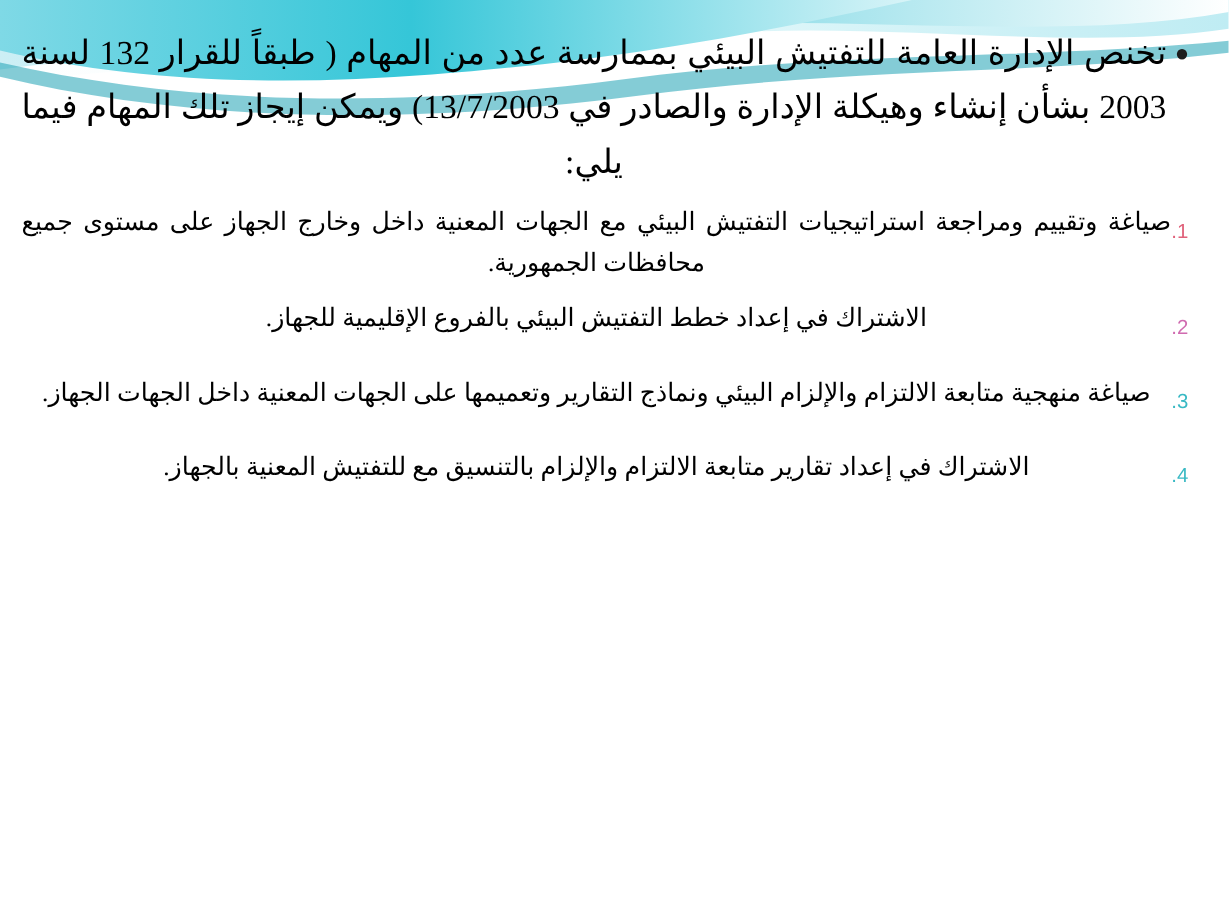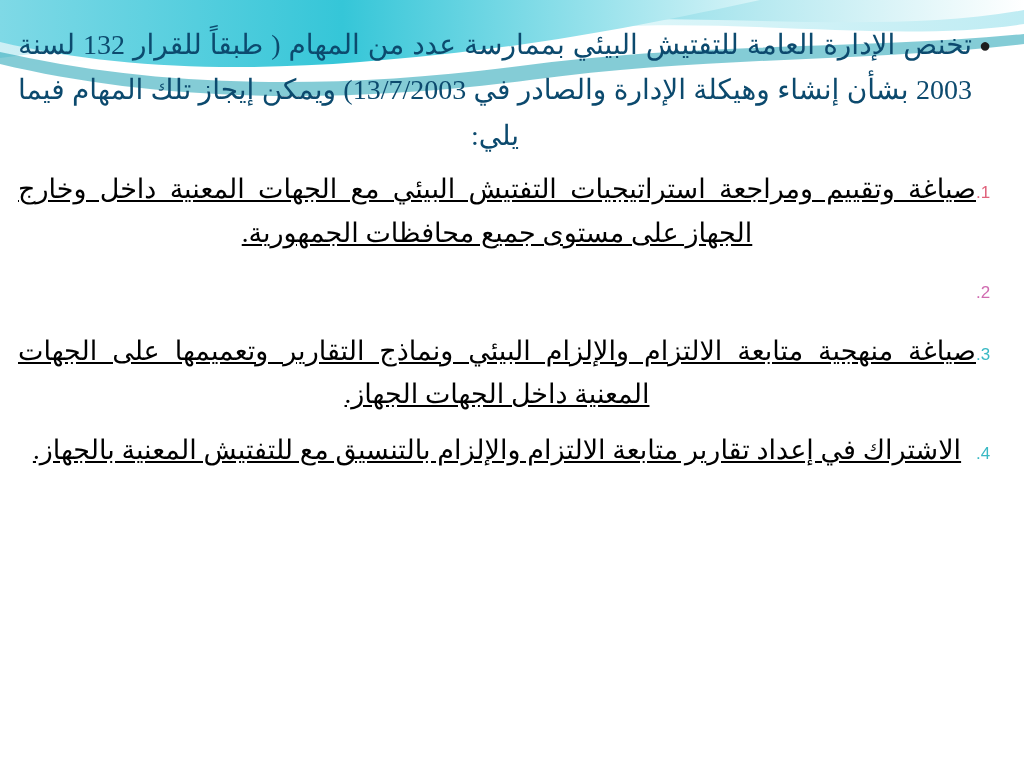--- a/index.html
+++ b/index.html
@@ -53,21 +53,21 @@
     width: 26px;
     text-align: center;
     color: #1d1d1d;
     font-size: 20px;
     line-height: 46px;
   }
   .bullet-text {
     flex: 1 1 auto;
     font-size: 28px;
     line-height: 1.62;
-    color: #0c4a6e;
+    color: #000000;
     text-align: justify;
     text-align-last: center;
     direction: rtl;
   }
 
   .num-item {
     display: flex;
     flex-direction: row;
     align-items: flex-start;
     margin: 0 0 12px 0;
@@ -80,27 +80,26 @@
     line-height: 50px;
     font-family: "Liberation Sans", sans-serif;
   }
   .num-mark.c1 { color: #e0627b; }
   .num-mark.c2 { color: #d06bb0; }
   .num-mark.c3 { color: #39b9c4; }
   .num-mark.c4 { color: #39b9c4; }
 
   .num-text {
     flex: 1 1 auto;
-    font-size: 27px;
+    font-size: 21px;
     line-height: 1.62;
     color: #000000;
     direction: rtl;
     text-align: justify;
     text-align-last: center;
-    text-decoration: underline;
   }
   .num-text.single {
     text-align: center;
   }
 </style>
 </head>
 <body>
 
 <div class="slide">
 
@@ -135,20 +134,21 @@
       <div class="bullet-text">تخنص الإدارة العامة للتفتيش البيئي بممارسة عدد من المهام ( طبقاً للقرار 132 لسنة 2003 بشأن إنشاء وهيكلة الإدارة والصادر في 13/7/2003) ويمكن إيجاز تلك المهام فيما يلي:</div>
     </div>
 
     <div class="num-item">
       <div class="num-mark c1">1.</div>
       <div class="num-text">صياغة وتقييم ومراجعة استراتيجيات التفتيش البيئي مع الجهات المعنية داخل وخارج الجهاز على مستوى جميع محافظات الجمهورية.</div>
     </div>
 
     <div class="num-item">
       <div class="num-mark c2">2.</div>
+      <div class="num-text single">الاشتراك في إعداد خطط التفتيش البيئي بالفروع الإقليمية للجهاز.</div>
     </div>
 
     <div class="num-item">
       <div class="num-mark c3">3.</div>
       <div class="num-text">صياغة منهجية متابعة الالتزام والإلزام البيئي ونماذج التقارير وتعميمها على الجهات المعنية داخل الجهات الجهاز.</div>
     </div>
 
     <div class="num-item">
       <div class="num-mark c4">4.</div>
       <div class="num-text">الاشتراك في إعداد تقارير متابعة الالتزام والإلزام بالتنسيق مع للتفتيش المعنية بالجهاز.</div>

